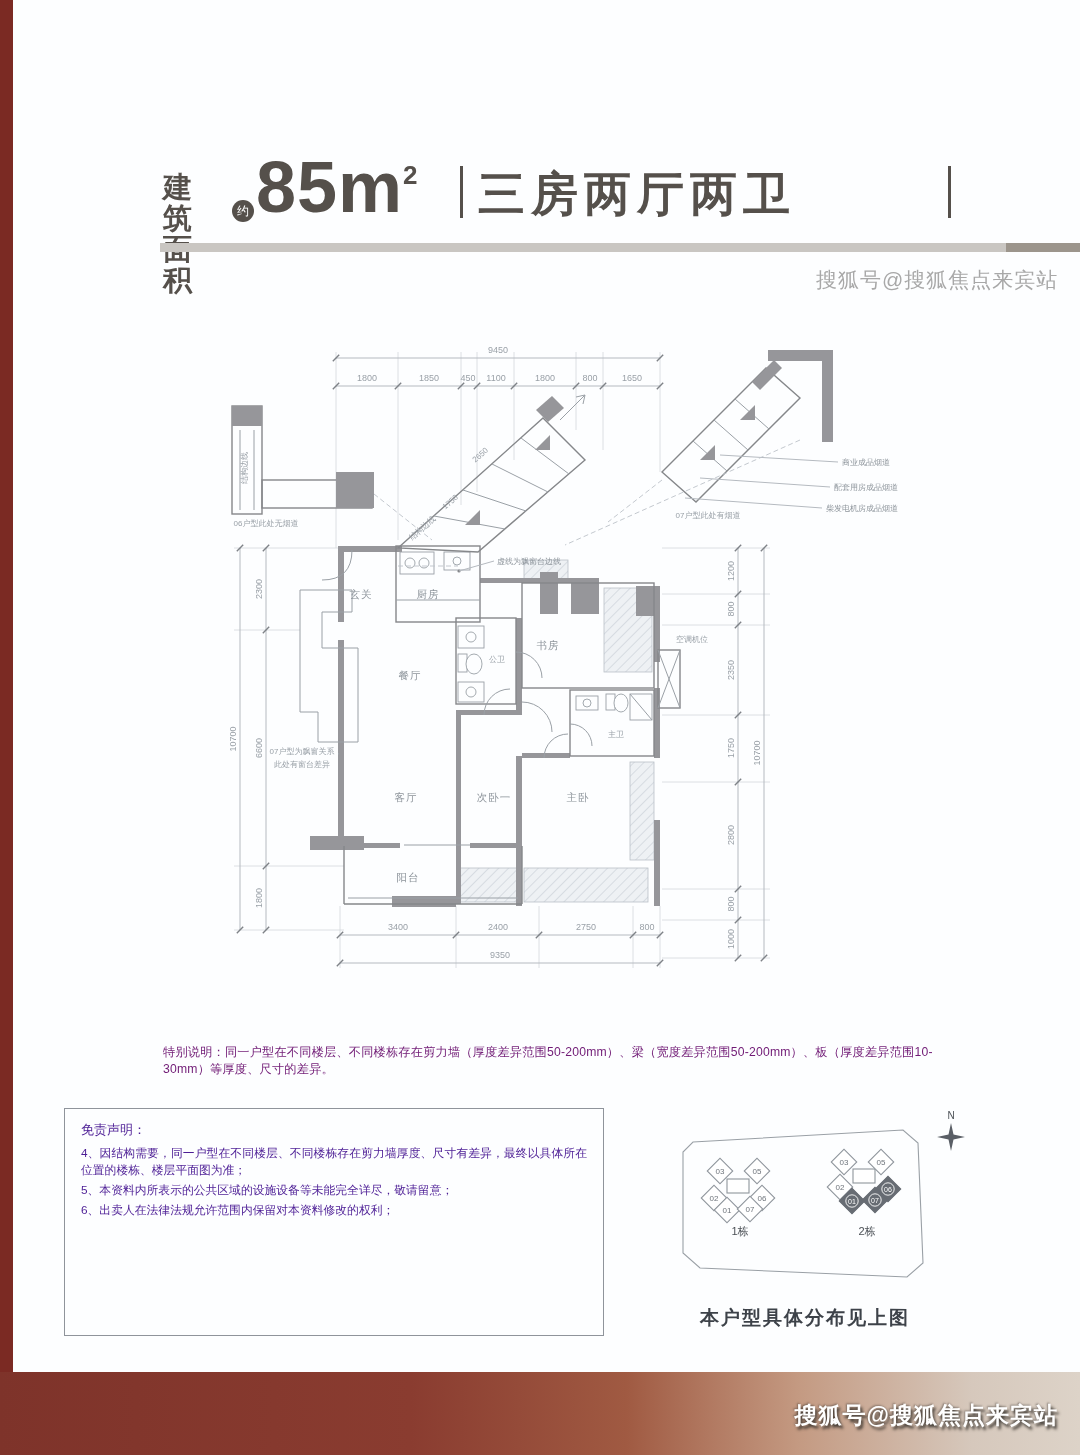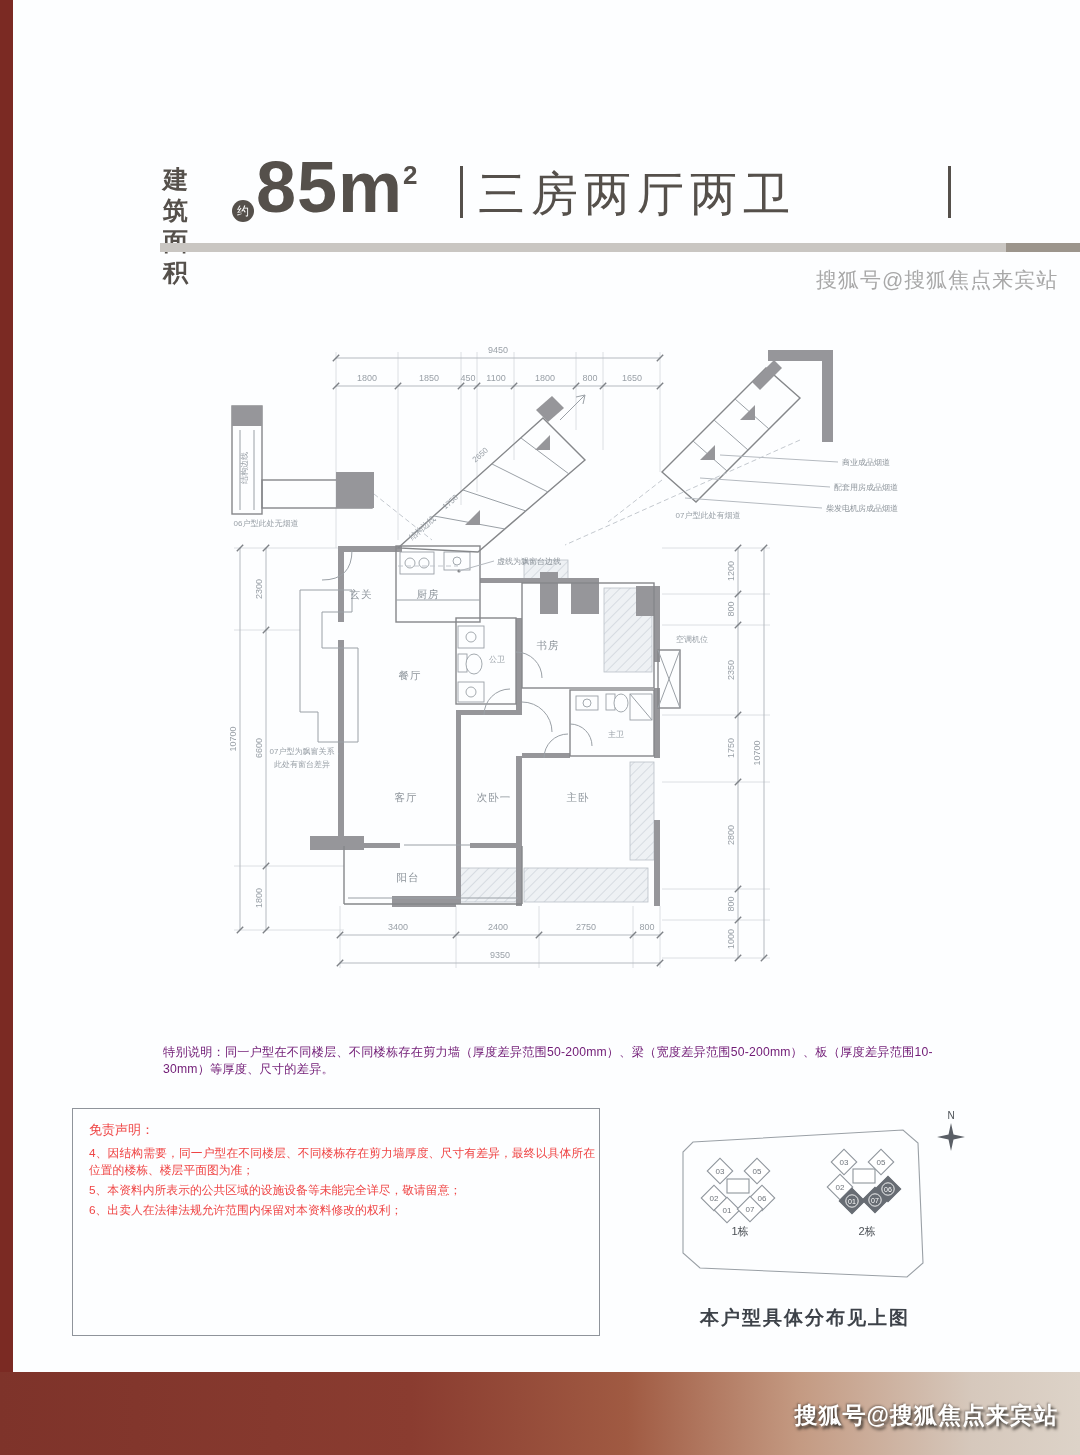--- a/index.html
+++ b/index.html
@@ -1,35 +1,35 @@
 <!DOCTYPE html>
 <html><head>
 <meta charset="utf-8">
 <style>
   html,body{margin:0;padding:0;}
   body{font-family:"Liberation Sans","DejaVu Sans",sans-serif;background:#ffffff;}
   .page{position:relative;width:1080px;height:1455px;background:#fdfeff;overflow:hidden;}
   .left-strip{position:absolute;left:0;top:0;width:13px;height:1455px;background:#7b2a23;}
   
   .hdr{position:absolute;left:160px;top:160px;height:80px;color:#55504b;}
-  .hdr-small{position:absolute;left:3px;top:4px;font-size:25px;font-weight:bold;line-height:31px;letter-spacing:2px;}
+  .hdr-small{position:absolute;left:3px;top:12px;font-size:29px;font-weight:bold;line-height:31px;letter-spacing:2px;}
   .approx{position:absolute;left:72px;top:40px;width:22px;height:22px;border-radius:50%;background:#55504b;color:#fff;font-size:12px;line-height:22px;text-align:center;}
   .area{position:absolute;left:96px;top:-14px;font-size:72px;font-weight:600;letter-spacing:1px;text-align:center;}
   .area .sup{font-size:26px;vertical-align:28px;font-weight:600;}
   .vbar{position:absolute;top:6px;width:3px;height:52px;background:#55504b;}
-  .layout-txt{position:absolute;left:318px;top:3px;font-size:47px;font-weight:400;letter-spacing:6px;white-space:nowrap;}
+  .layout-txt{position:absolute;left:318px;top:3px;font-size:47px;font-weight:700;letter-spacing:6px;white-space:nowrap;}
   .divider{position:absolute;left:160px;top:243px;width:920px;height:9px;background:#c9c6c2;}
   .divider-dark{position:absolute;right:0;top:0;width:74px;height:9px;background:#9c958c;}
   .wm-top{position:absolute;left:816px;top:266px;font-size:21px;color:#a8a8a8;letter-spacing:1px;white-space:nowrap;}
   
   .plan{position:absolute;left:150px;top:335px;width:830px;height:700px;}
   
   .note{position:absolute;left:163px;top:1044px;width:790px;font-size:12.2px;color:#701a75;letter-spacing:0.2px;}
   
-  .disc{position:absolute;left:72px;top:1108px;width:506px;height:204px;border:1.4px solid #8f949b;padding:12px 4px 10px 16px;color:#ef4444;overflow:hidden;}
+  .disc{position:absolute;left:64px;top:1108px;width:506px;height:204px;border:1.4px solid #8f949b;padding:12px 16px 10px 16px;color:#4c1d95;overflow:hidden;}
   .disc-title{font-size:13px;margin-bottom:6px;}
   .disc-item{font-size:11.8px;line-height:1.45;margin-bottom:3px;text-align:justify;}
   
   .siteplan{position:absolute;left:655px;top:1105px;width:355px;height:230px;}
   .caption{position:absolute;left:700px;top:1305px;width:300px;text-align:left;font-size:19px;font-weight:600;letter-spacing:2px;color:#3d4249;}
   
   .band{position:absolute;left:0;top:1372px;width:1080px;height:83px;
         background:linear-gradient(90deg,#7e332a 0%,#8a3c30 38%,#a05a42 58%,#c49a82 74%,#d6c8bc 90%,#ddd3c8 100%);}
   .wm-bottom{position:absolute;right:22px;top:28px;font-size:23px;font-weight:bold;color:#ffffff;white-space:nowrap;
              text-shadow:2px 3px 3px rgba(50,45,40,0.9),-1px -1px 2px rgba(50,45,40,0.45);letter-spacing:1px;}

